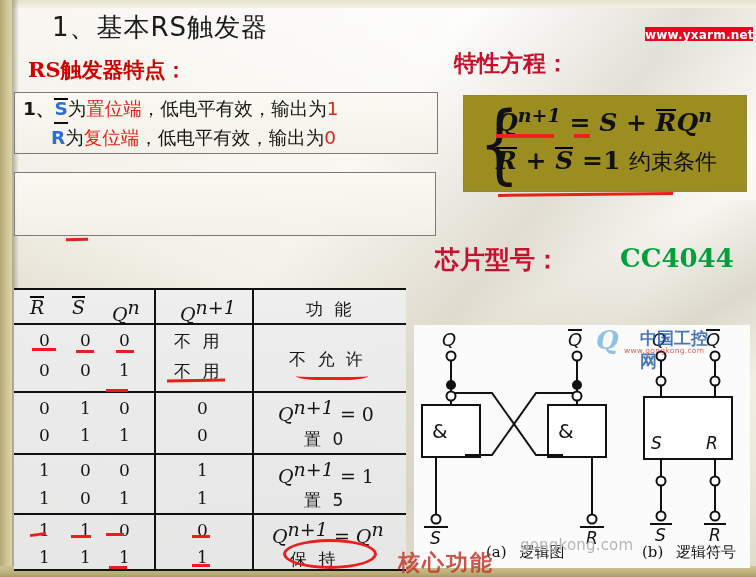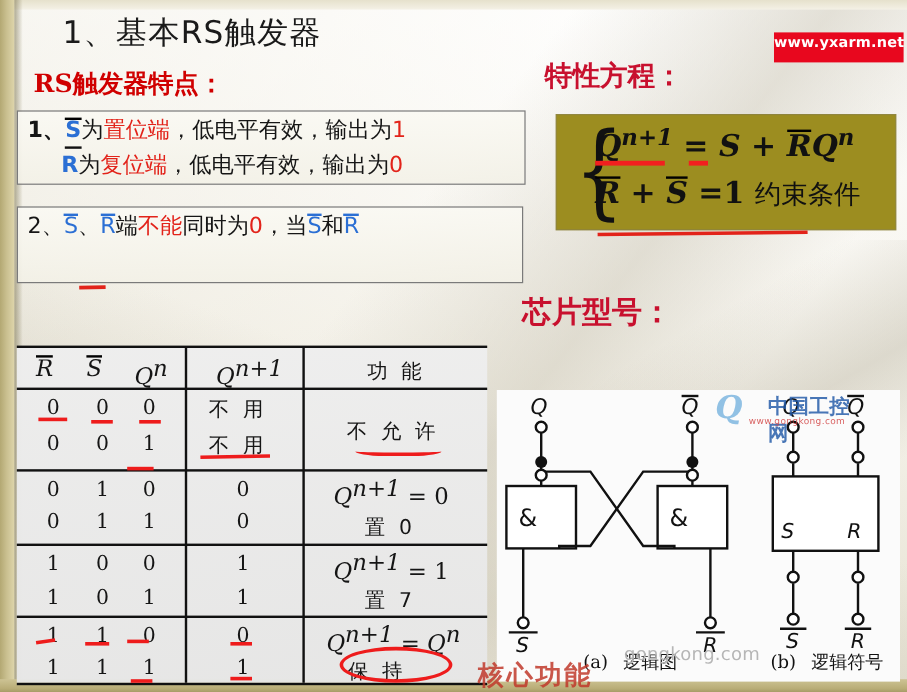--- a/index.html
+++ b/index.html
@@ -71,21 +71,21 @@
   .wm-top { position:absolute; left:645px; top:2px; width:108px; height:44px; }
   .wm-cn {
     position:absolute; left:3px; top:2px; width:102px; height:24px;
     font-family:"DejaVu Sans","Liberation Sans",sans-serif;
     font-size:18px; font-weight:bold; color:#4f5bd5;
     text-align:center; letter-spacing:2px;
     filter: blur(.7px); opacity:.85;
     text-shadow: 0 0 3px rgba(255,255,255,.9);
   }
   .wm-url {
-    position:absolute; left:0; top:25px; width:108px; height:25px;
+    position:absolute; left:0; top:25px; width:108px; height:14px;
     background:#e8071e; color:#ffffff;
     font-family:"DejaVu Sans","Liberation Sans",sans-serif;
     font-size:12px; font-weight:bold; text-align:center; line-height:17px;
     letter-spacing:.2px;
   }
 
   
   .tbox {
     position:absolute;
     border:1.5px solid #7a7a7a;
@@ -233,23 +233,20 @@
   <div class="tbox" id="box1">
     <div class="line">
       <span style="font-weight:bold">1、</span><span class="blue uline-blk" style="font-weight:bold;"><span class="ovlb">S</span></span><span>为</span><span class="red">置位端</span><span>，低电平有效，输出为</span><span class="red">1</span>
     </div>
     <div class="line" style="padding-left:28px">
       <span class="blue" style="font-weight:bold">R</span><span>为</span><span class="red">复位端</span><span>，低电平有效，输出为</span><span class="red">0</span>
     </div>
   </div>
 
   <div class="tbox" id="box2">
-    <div class="line">
-      <span>2、</span><span class="blue ovl">S</span><span>、</span><span class="blue ovl">R</span><span>端</span><span class="red">不能</span><span>同时为</span><span class="red">0</span><span>，当</span><span class="blue ovl">S</span><span>和</span><span class="blue ovl">R</span>
-    </div>
   </div>
   <div class="pen-short"></div>
 
   <div id="eqbox">
     <div class="brace">{</div>
 
     <div class="eqline" id="eq1">
       <span>Q</span><span class="sup">n+1</span>
       <span style="font-style:normal">=</span>
       <span>S</span>
@@ -264,20 +261,21 @@
       <span style="font-style:normal">=</span><span style="font-style:normal">1</span>
       <span class="cn-normal">约束条件</span>
     </div>
 
     <div class="pen-eq1"></div>
     <div class="pen-eq2"></div>
   </div>
   <div class="pen-eq3"></div>
 
   <div class="chip-label">芯片型号：</div>
+  <div class="chip-value">CC4044</div>
 
   <div id="table">
     <div class="vline" style="left:140px"></div>
     <div class="vline" style="left:238px"></div>
     <div class="hline" style="top:33px"></div>
     <div class="hline" style="top:101px"></div>
     <div class="hline" style="top:163px"></div>
     <div class="hline" style="top:223px"></div>
 
     <div class="tcell hdr" style="left:16px;  top:6px;">
@@ -333,21 +331,21 @@
     <div class="tcell bit" style="left:183px; top:170px">1</div>
 
     <div class="tcell bit" style="left:25px;  top:198px">1</div>
     <div class="tcell bit" style="left:66px;  top:198px">0</div>
     <div class="tcell bit" style="left:105px; top:198px">1</div>
     <div class="tcell bit" style="left:183px; top:198px">1</div>
 
     <div class="tcell hdr" style="left:264px; top:168px">
       <span>Q</span><span class="sup">n+1</span> <span style="font-style:normal">= 1</span>
     </div>
-    <div class="tcell cnfun" style="left:290px; top:199px">置 7</div>
+    <div class="tcell cnfun" style="left:290px; top:199px">置 5</div>
 
     <div class="tcell bit" style="left:25px;  top:230px">1</div>
     <div class="tcell bit" style="left:66px;  top:230px">1</div>
     <div class="tcell bit" style="left:105px; top:230px">0</div>
     <div class="tcell bit" style="left:183px; top:230px">0</div>
 
     <div class="tcell bit" style="left:25px;  top:257px">1</div>
     <div class="tcell bit" style="left:66px;  top:257px">1</div>
     <div class="tcell bit" style="left:105px; top:257px">1</div>
     <div class="tcell bit" style="left:183px; top:257px">1</div>

